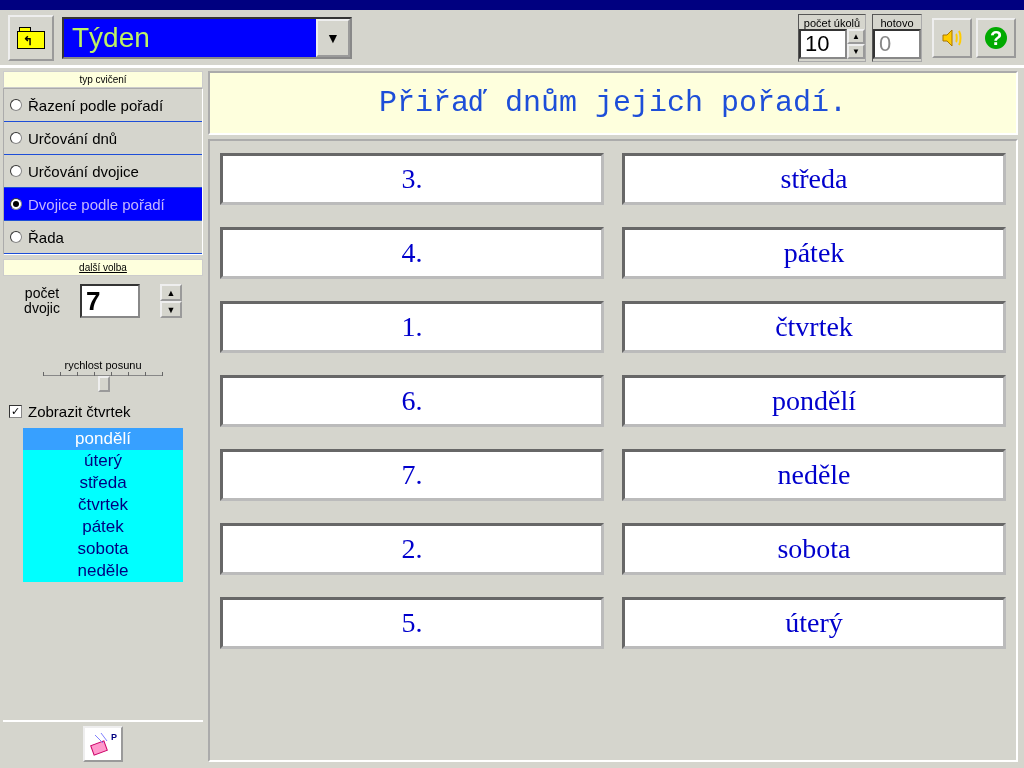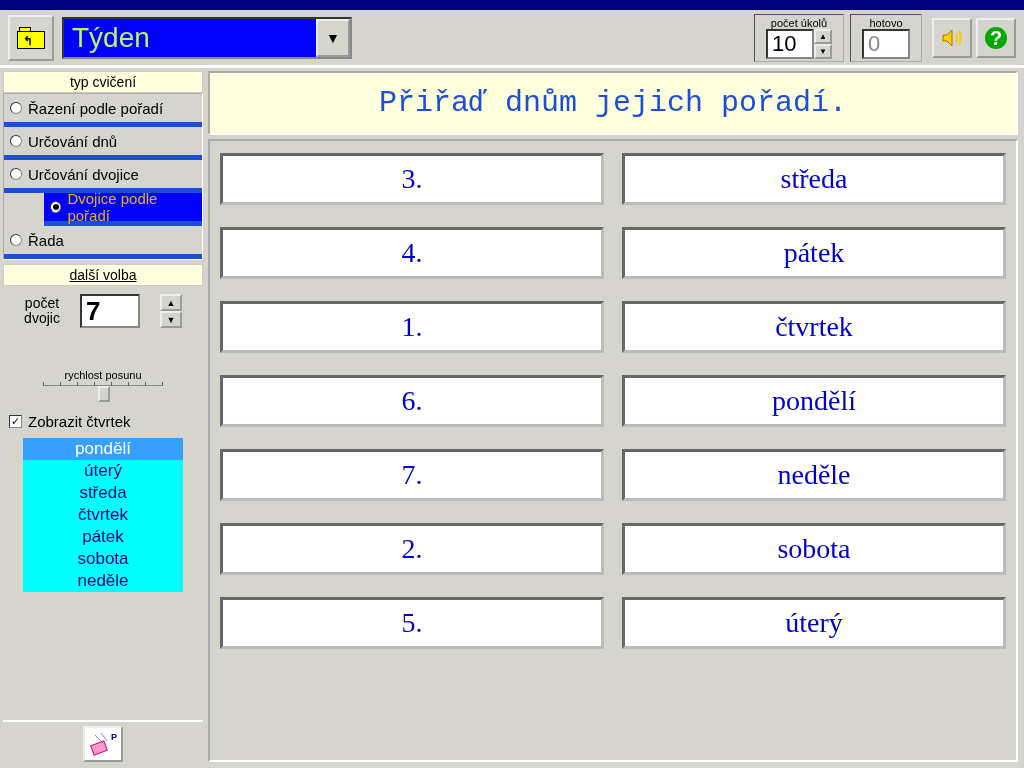--- a/index.html
+++ b/index.html
@@ -87,21 +87,21 @@
   justify-content: center;
   font-size: 14px;
 }
 .spacer { flex: 1; }
 .counter-group {
   display: flex;
   flex-direction: column;
   align-items: center;
   margin-right: 6px;
   border: 1px inset #aaa;
-  padding: 2px 11px;
+  padding: 2px 0;
 }
 .counter-label {
   font-size: 11px;
 }
 .counter-body {
   display: flex;
   align-items: stretch;
 }
 .counter-input {
   width: 48px;
@@ -145,39 +145,38 @@
 .sidebar {
   width: 206px;
   display: flex;
   flex-direction: column;
   padding: 3px;
   font-size: 15px;
 }
 .panel-title {
   background: #feffdd;
   text-align: center;
-  font-size: 14px;
+  font-size: 10px;
   padding: 2px 0;
   border: 1px solid #ccc;
 }
 .radio-list {
   border: 1px inset #fff;
   background: #d5d5cd;
 }
 .radio-item {
   display: flex;
   align-items: center;
   height: 33px;
   padding: 0 6px;
-  border-bottom: 5px solid #1d4ed8;
+  border-bottom: 1px solid #1d4ed8;
 }
 .radio-item.selected {
   background: #0000ff;
-  color: #eab308;
-  margin-left: 40px;
+  color: #c4b5fd;
 }
 .radio-circle {
   width: 12px; height: 12px;
   border-radius: 50%;
   border: 1px inset #888;
   background: #fff;
   margin-right: 6px;
   position: relative;
 }
 .radio-item.selected .radio-circle::after {

